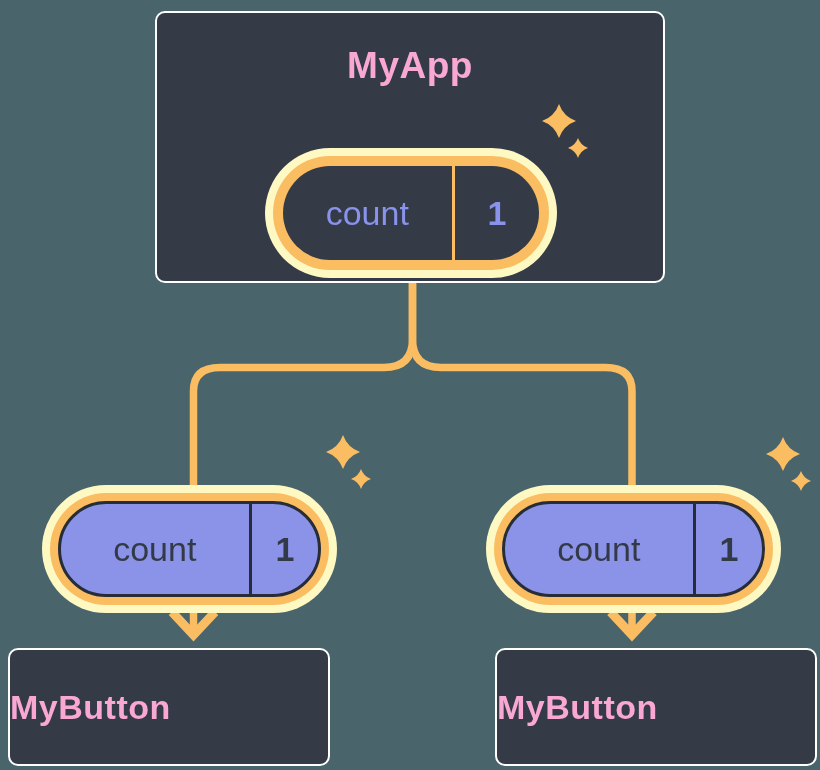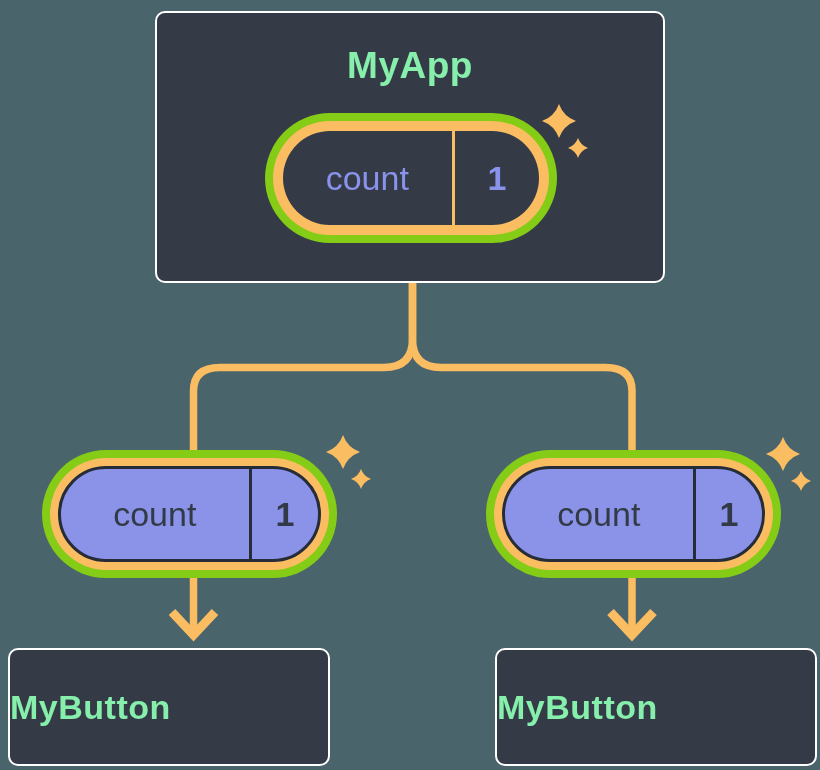--- a/index.html
+++ b/index.html
@@ -11,32 +11,32 @@
   svg{position:absolute;left:0;top:0;pointer-events:none;}
   .wires-layer{z-index:1;}
   .sparkle-layer{z-index:5;}
   .wire{fill:none;stroke:#FABD62;stroke-width:7.5;}
   .chev{fill:none;stroke:#FABD62;stroke-width:9;stroke-linejoin:miter;stroke-linecap:butt;}
   .sparkle{fill:#FABD62;}
 
   .node{
     position:absolute;background:#343A46;border:2px solid #FFFFFF;
     border-radius:10px;box-sizing:border-box;z-index:2;
-    color:#86efac;
+    color:#f9a8d4;
   }
   .node-root{left:155px;top:11px;width:510px;height:272px;text-align:center;}
   .node-title{margin-top:32px;font-size:37px;font-weight:700;letter-spacing:.5px;}
   .node-leaf{display:flex;align-items:center;justify-content:flex-start;
     font-size:34px;font-weight:700;letter-spacing:.5px;}
   .node-leaf-left{left:8px;top:648px;width:322px;height:118px;}
   .node-leaf-right{left:495px;top:648px;width:322px;height:118px;}
 
   .pill{
-    position:absolute;background:#84cc16;border-radius:999px;
-    padding:8px;box-sizing:border-box;z-index:3;
+    position:absolute;background:#fef9c3;border-radius:999px;
+    padding:8px;box-sizing:border-box;z-index:3;margin-top:35px;
   }
   .pill-mid{background:#FABD62;border-radius:999px;height:100%;box-sizing:border-box;padding:10px;}
   .pill-inner{
     border-radius:999px;height:100%;box-sizing:border-box;
     display:flex;align-items:stretch;overflow:hidden;
   }
   .cell{display:flex;align-items:center;justify-content:center;font-size:34px;}
   .cell-name{flex:1;}
   .cell-value{font-weight:700;}
   .divider{align-self:stretch;}

